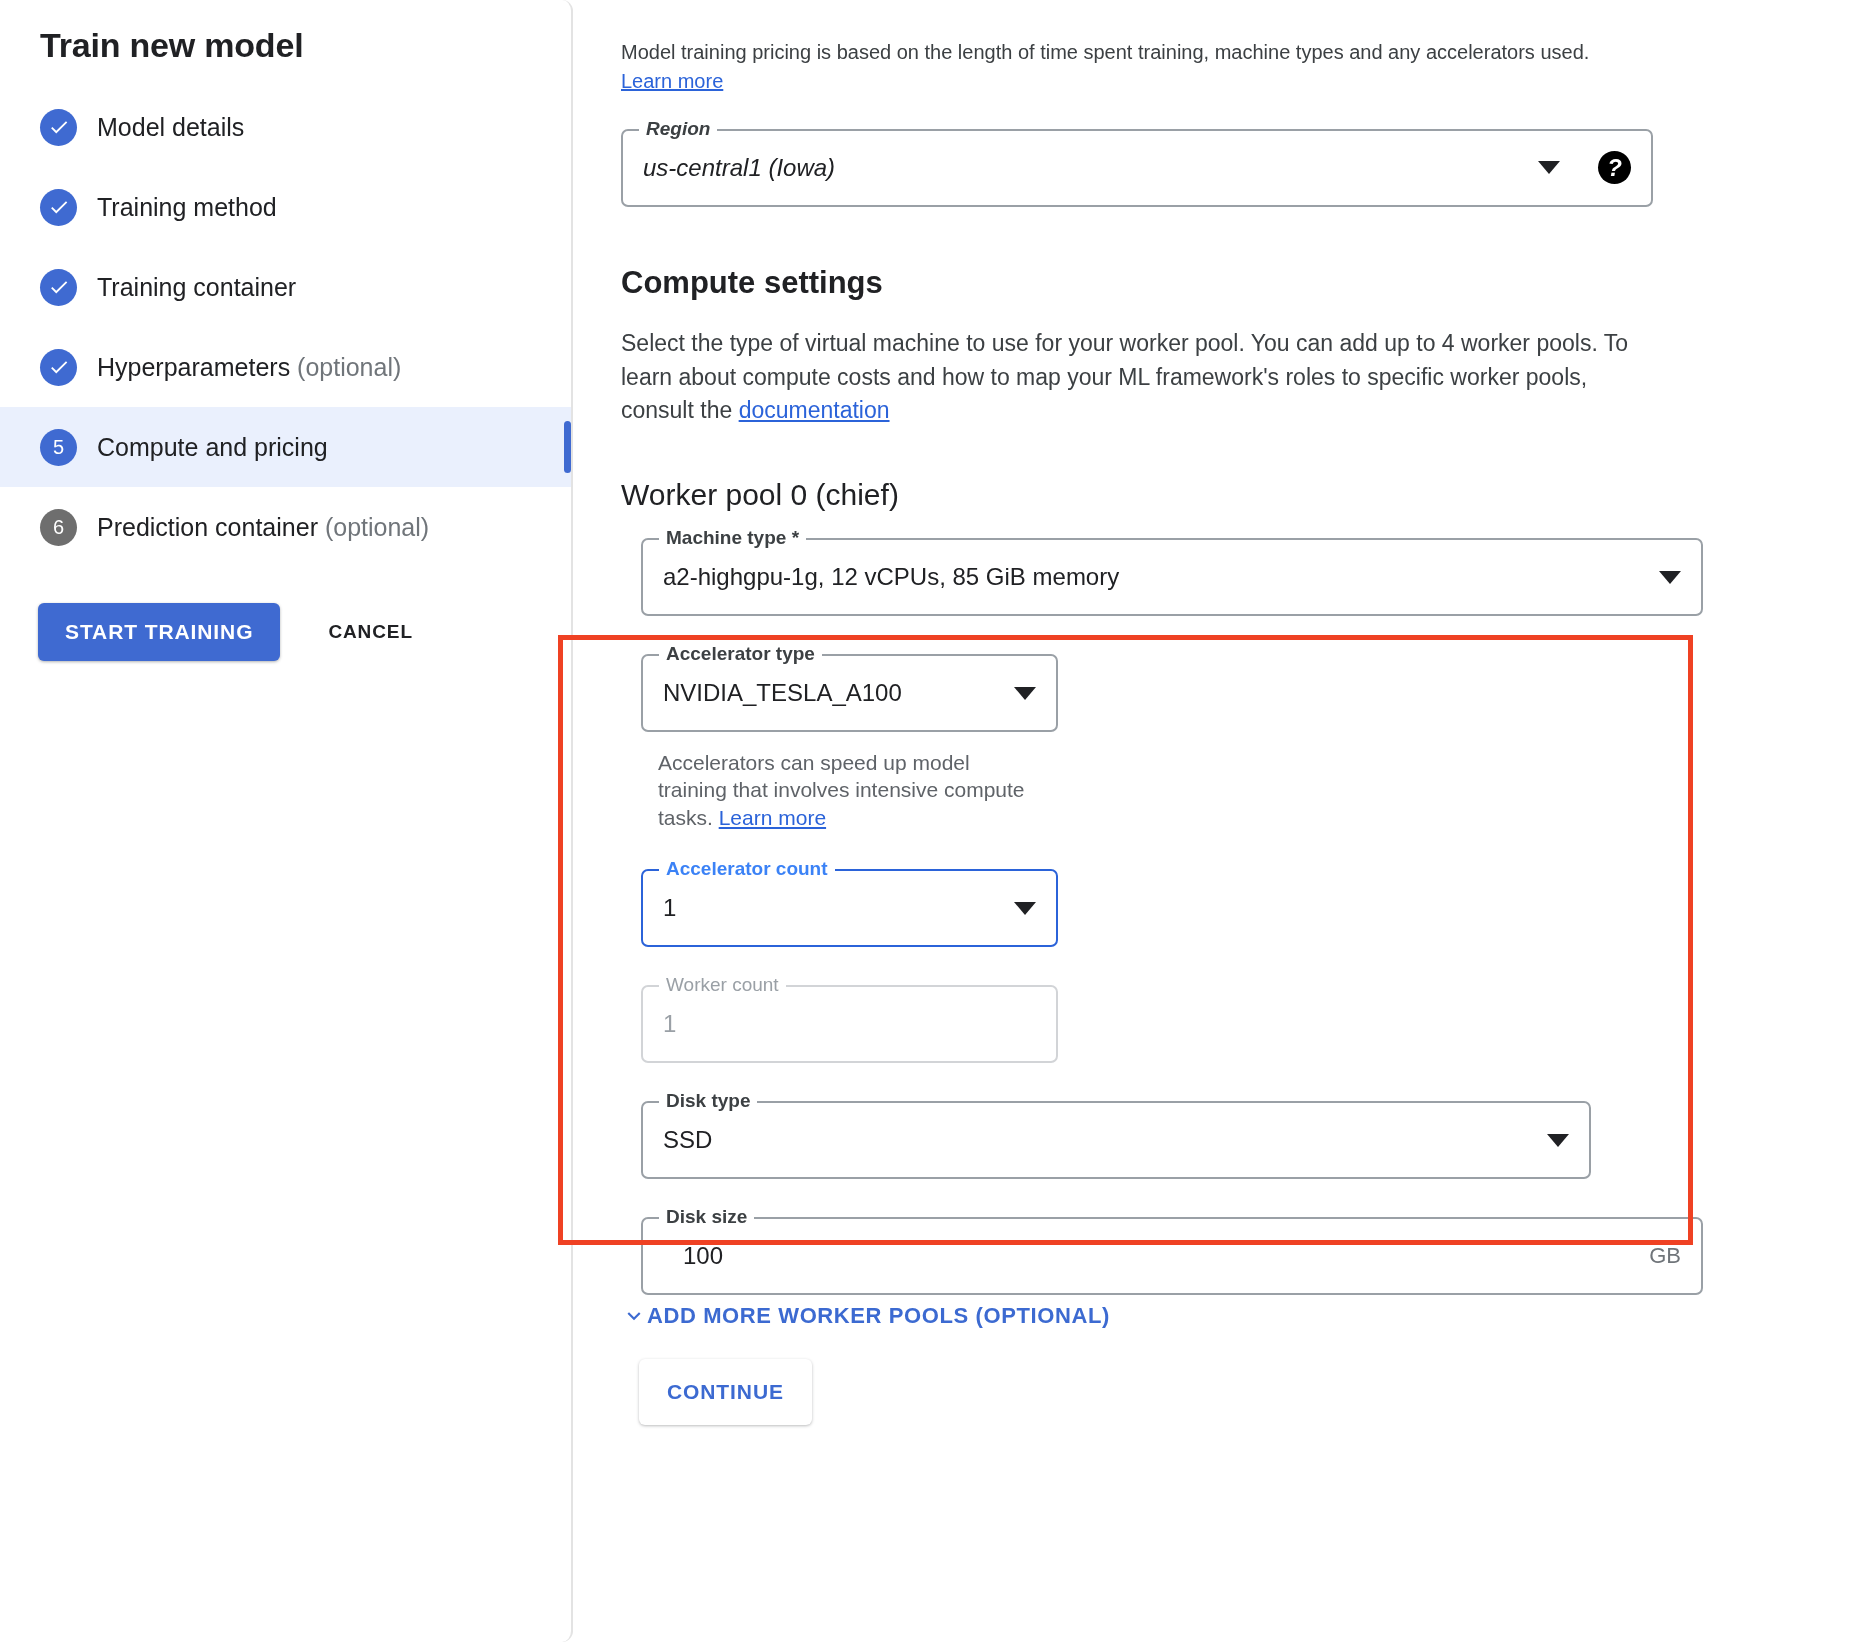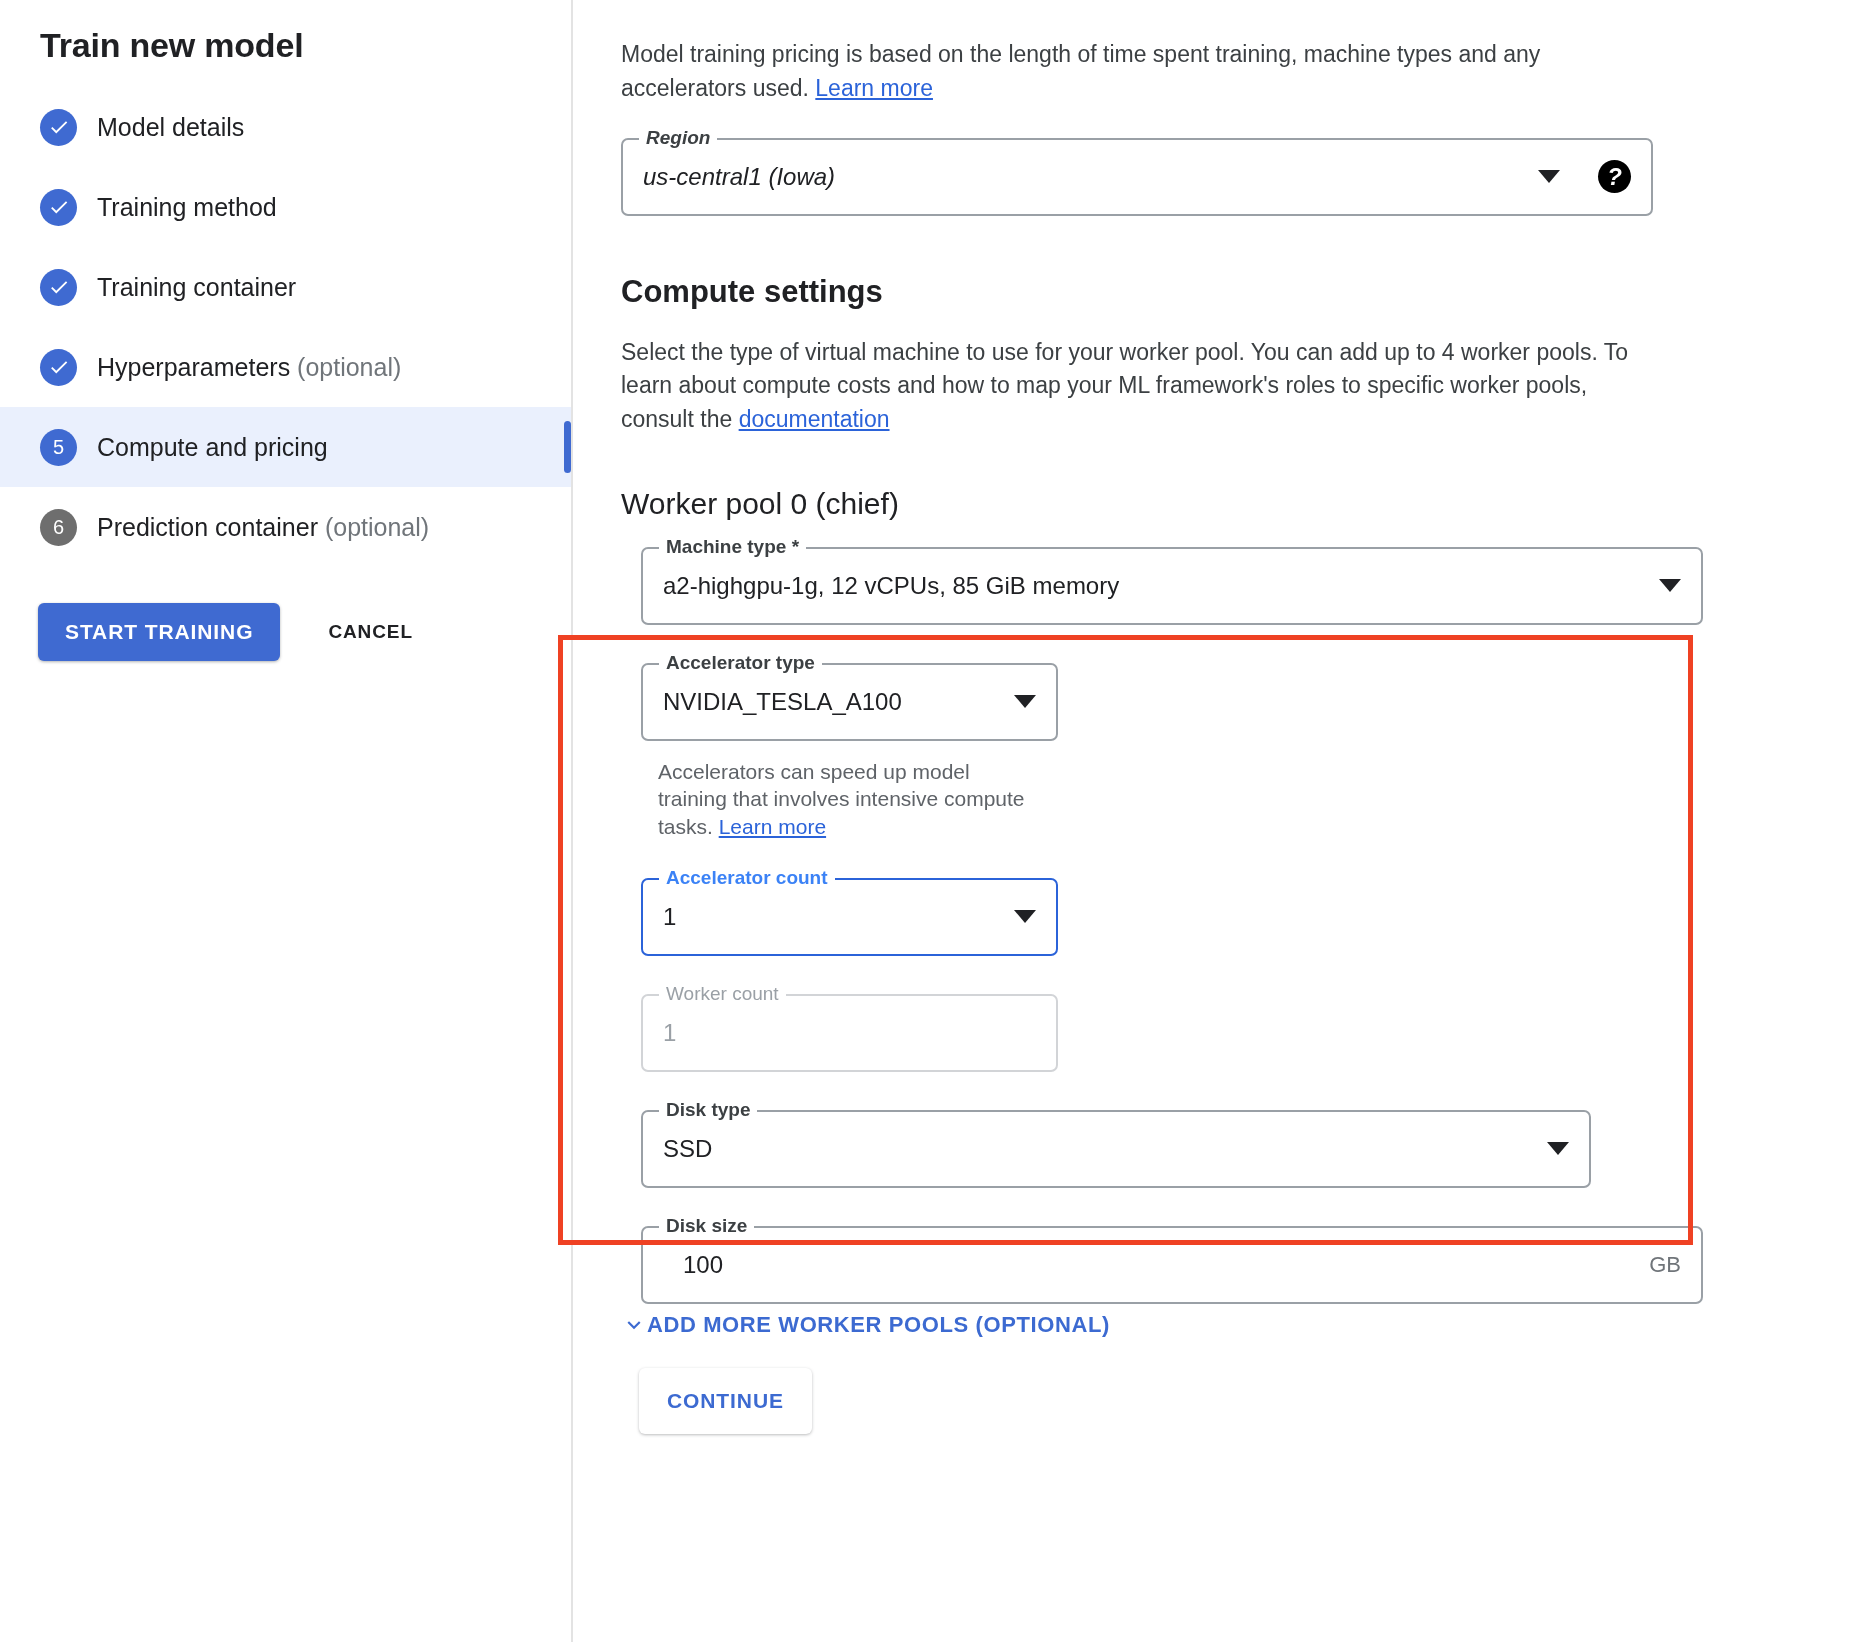--- a/index.html
+++ b/index.html
@@ -18,20 +18,21 @@
   #page { display: flex; width:1870px; height:1642px; }
 
   
   #sidebar {
     width: 573px;
     flex: 0 0 573px;
     border-right: 2px solid #e3e3e3;
     position: relative;
     background:#fff;
     padding-top: 26px;
+    border-radius: 11px;
   }
   #page-title {
     font-size: 34px;
     font-weight: bold;
     letter-spacing: -0.2px;
     padding: 0 0 0 40px;
     margin: 0 0 22px 0;
     color:#202124;
   }
   .step {
@@ -79,21 +80,21 @@
     background:none; border:none; color:#202124;
     font-size: 19px; font-weight:bold; letter-spacing:.9px;
     font-family:"Liberation Sans", sans-serif;
     margin-left: 42px; cursor:pointer;
   }
 
   
   #main { flex:1; position:relative; padding: 38px 0 0 48px; }
 
   #intro-text {
-    font-size: 23px; line-height: 1.47; color:#3c4043;
+    font-size: 20px; line-height: 1.47; color:#3c4043;
     max-width: 1010px; margin:0 0 32px 0;
   }
   a.link {
     color:#2b63d9; text-decoration: underline; cursor:pointer;
   }
 
   
   .field {
     position: relative;
     border: 2px solid #9aa0a6;

